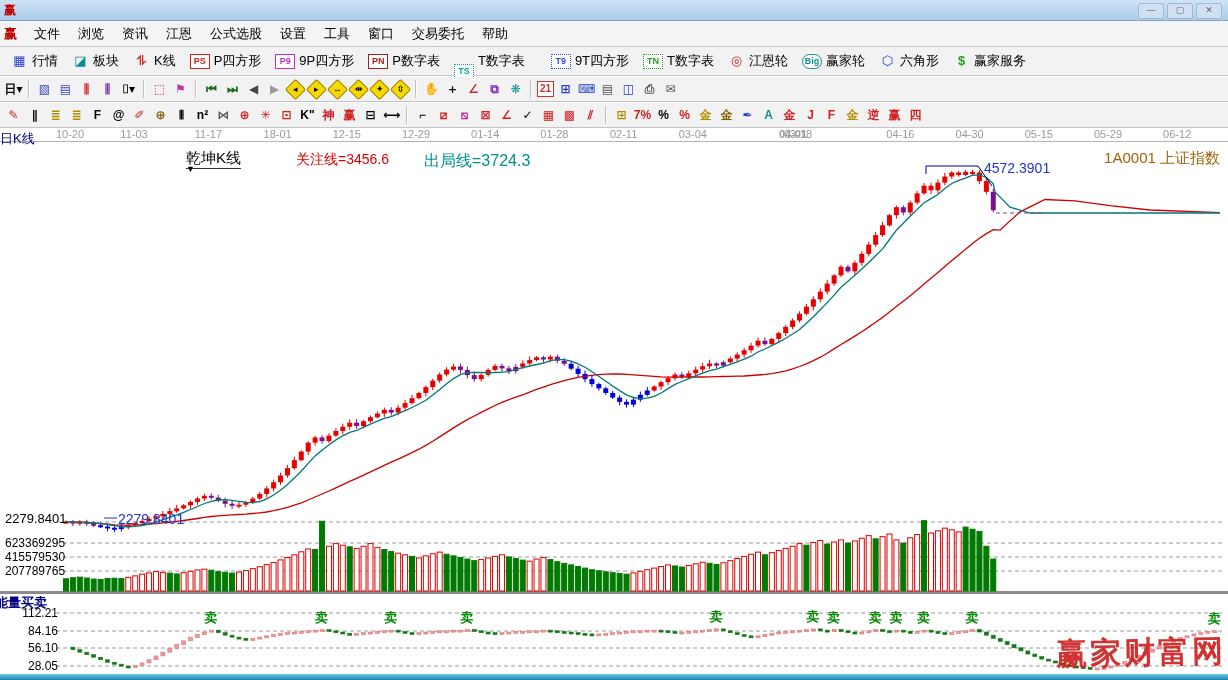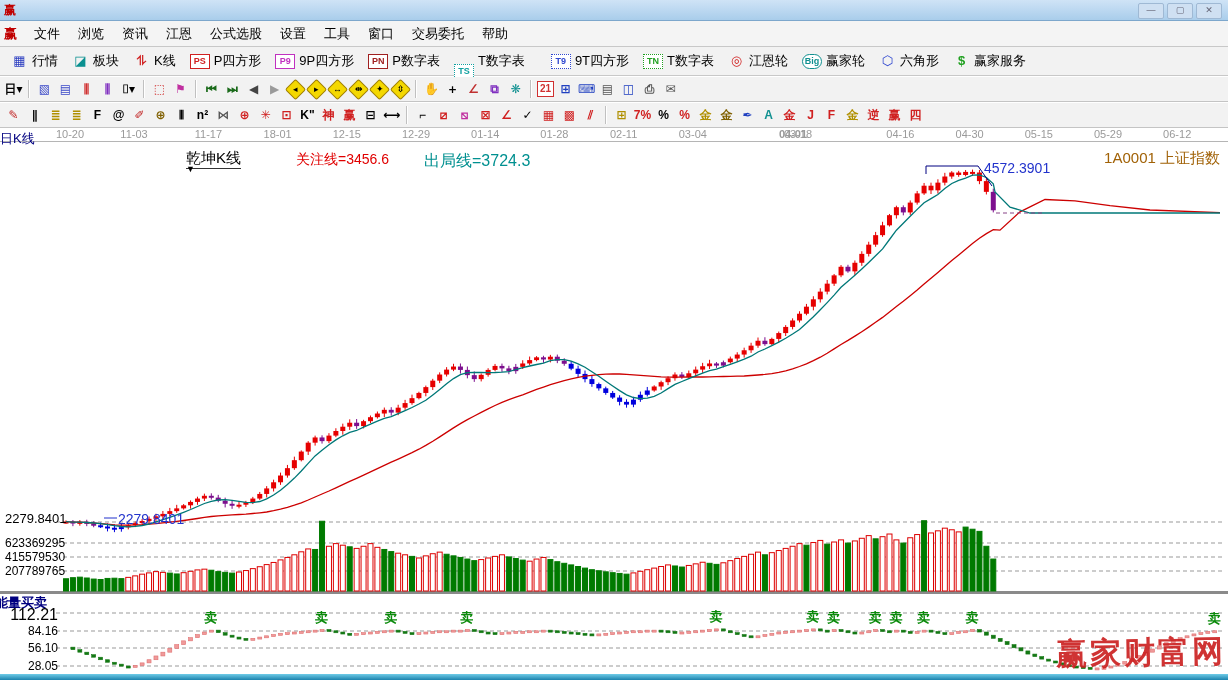--- a/index.html
+++ b/index.html
@@ -244,21 +244,21 @@
     <span class="lbl" style="left:984px;top:32px;color:#2233cc;font-size:14px;">4572.3901</span>
     <span class="lbl" style="left:118px;top:383px;color:#2233cc;font-size:14px;">2279.8401</span>
     <span class="lbl" style="left:5px;top:383px;color:#000;font-size:13px;">2279.8401</span>
     <div id="volscale">
         <span class="lbl" style="left: 5px; top: 408px; color: rgb(0, 0, 0); font-size: 12px;">623369295</span>
         <span class="lbl" style="left: 5px; top: 422px; color: rgb(0, 0, 0); font-size: 12px;">415579530</span>
         <span class="lbl" style="left: 5px; top: 436px; color: rgb(0, 0, 0); font-size: 12px;">207789765</span>
       </div>
     <span class="lbl" style="left:-5px;top:466px;color:#000080;font-size:13px;font-weight:bold;">能量买卖</span>
     <div id="indscale">
-        <span class="lbl" style="left: 0px; width: 58px; text-align: right; top: 478px; color: rgb(0, 0, 0); font-size: 16px;">112.21</span>
+        <span class="lbl" style="left: 0px; width: 58px; text-align: right; top: 478px; color: rgb(0, 0, 0); font-size: 12px;">112.21</span>
         <span class="lbl" style="left: 0px; width: 58px; text-align: right; top: 496px; color: rgb(0, 0, 0); font-size: 12px;">84.16</span>
         <span class="lbl" style="left: 0px; width: 58px; text-align: right; top: 513px; color: rgb(0, 0, 0); font-size: 12px;">56.10</span>
         <span class="lbl" style="left: 0px; width: 58px; text-align: right; top: 531px; color: rgb(0, 0, 0); font-size: 12px;">28.05</span>
       </div>
     <svg id="cv" width="1228" height="552">
         <line x1="56" y1="394" x2="1224" y2="394" stroke="#999" stroke-dasharray="4,3" stroke-width="1"></line>
         <line x1="56" y1="415" x2="1224" y2="415" stroke="#999" stroke-dasharray="4,3" stroke-width="1"></line>
         <line x1="56" y1="429" x2="1224" y2="429" stroke="#999" stroke-dasharray="4,3" stroke-width="1"></line>
         <line x1="56" y1="443" x2="1224" y2="443" stroke="#999" stroke-dasharray="4,3" stroke-width="1"></line>
         <line x1="56" y1="485" x2="1224" y2="485" stroke="#999" stroke-dasharray="4,3" stroke-width="1"></line>

